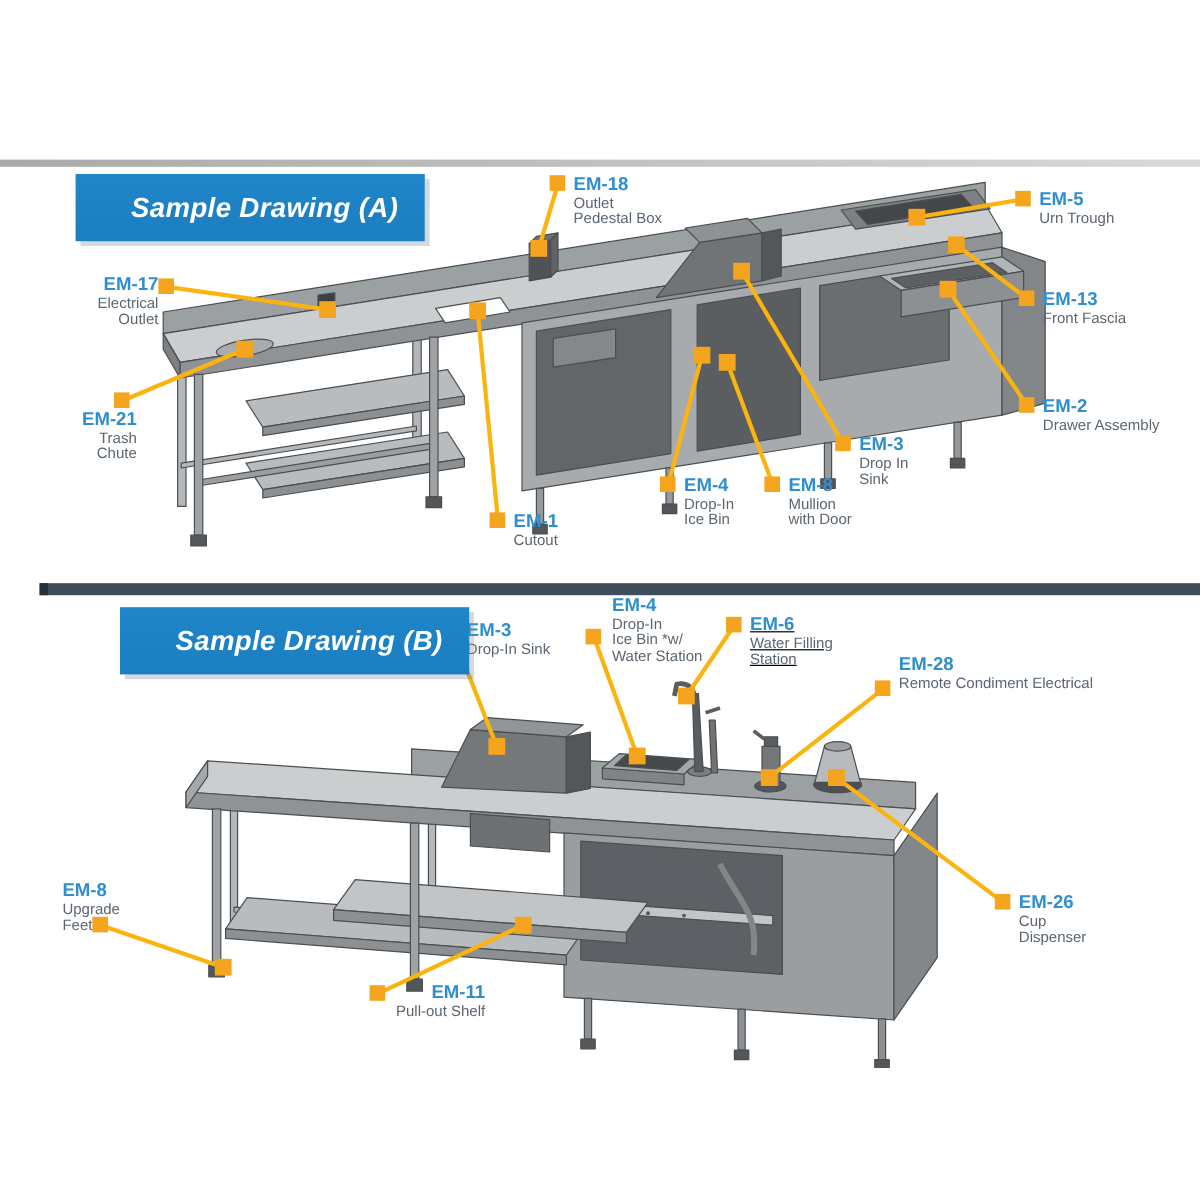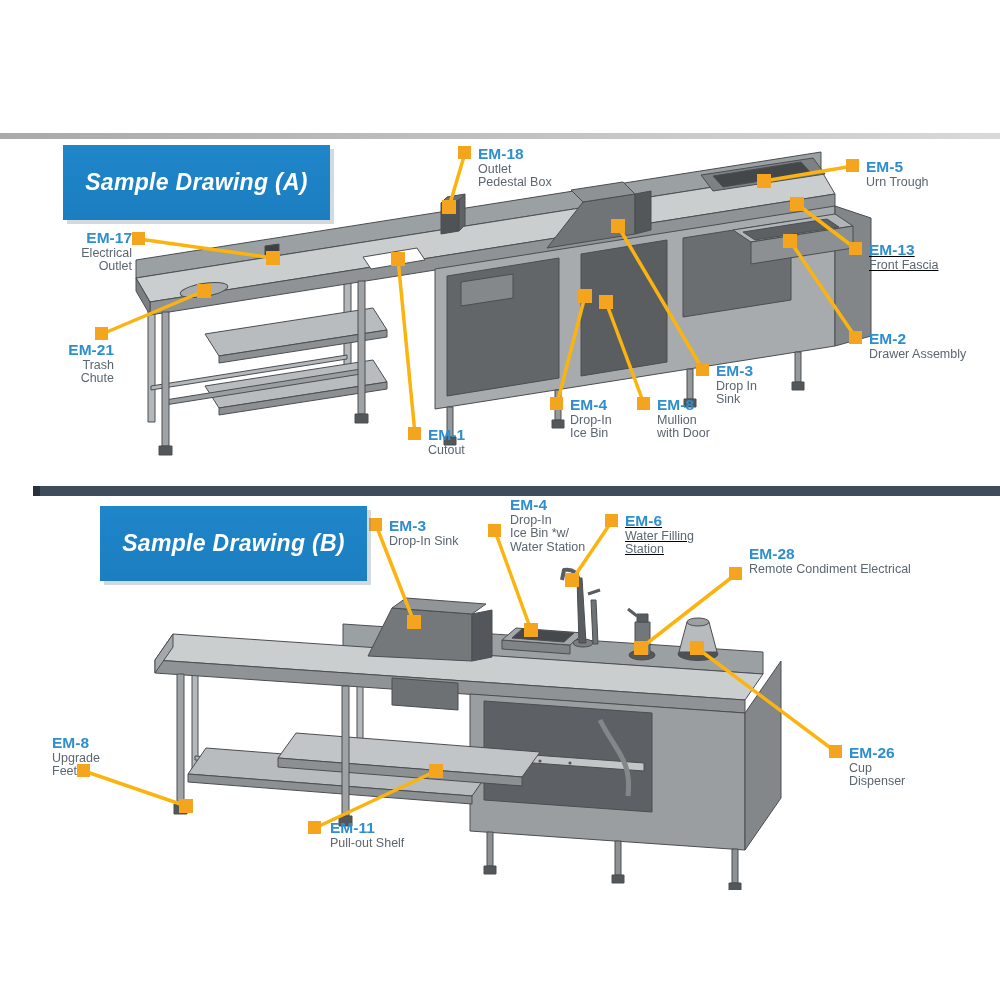--- a/index.html
+++ b/index.html
@@ -4,25 +4,25 @@
 <style>
   html,body{margin:0;padding:0;background:#fff;}
   body{width:1000px;height:1000px;position:relative;overflow:hidden;
        font-family:"Liberation Sans",sans-serif;}
   .divider-top{position:absolute;left:0;top:133px;width:1000px;height:6px;
        background:linear-gradient(to right,#a9a9a9,#d9d9d9);z-index:1;}
   .divider-mid{position:absolute;left:33px;top:486px;width:967px;height:10px;
        background:var(--divider_dark,#3E4D59);z-index:1;}
   .divider-mid::before{content:"";position:absolute;left:0;top:0;width:7px;height:10px;
        background:#27323B;}
-  .banner{position:absolute;width:267px;height:75px;z-index:5;
+  .banner{position:absolute;width:267px;height:56px;z-index:5;
        background:linear-gradient(180deg,#1F86C9,var(--banner_blue,#1B7EC0));
        box-shadow:4px 4px 0 rgba(110,128,142,0.30);
        display:flex;align-items:center;justify-content:center;
-       color:#fff;font-size:23px;font-weight:bold;font-style:italic;letter-spacing:.3px;}
+       color:#fff;font-size:23px;font-weight:bold;font-style:italic;letter-spacing:.3px;padding-left:24px;}
   .banner-a{left:63px;top:145px;}
   .banner-b{left:56px;top:506px;margin-left:44px;}
   .art{position:absolute;z-index:2;}
   .art-a{left:135px;top:150px;width:745px;height:320px;}
   .art-b{left:40px;top:560px;width:900px;height:330px;}
   .lines{position:absolute;left:0;top:0;width:1000px;height:1000px;z-index:3;pointer-events:none;}
   .lines line{stroke:var(--accent_line,#FBB40F);stroke-width:3.5;}
   .lines rect{fill:var(--accent_marker,#F5A41E);}
   .co{position:absolute;z-index:4;line-height:1.08;}
   .co .code{font-size:15.5px;font-weight:bold;color:var(--code_blue,#2F8FCE);line-height:1.0;}
@@ -279,21 +279,21 @@
 </div>
 <div class="co" style="left:478px;top:146px;">
   <div class="code">EM-18</div>
   <div class="desc">Outlet
 Pedestal Box</div>
 </div>
 <div class="co" style="left:866px;top:159px;">
   <div class="code">EM-5</div>
   <div class="desc">Urn Trough</div>
 </div>
-<div class="co" style="left:869px;top:242px;text-decoration:underline;">
+<div class="co" style="left:869px;top:242px;">
   <div class="code">EM-13</div>
   <div class="desc">Front Fascia</div>
 </div>
 <div class="co" style="left:869px;top:331px;">
   <div class="code">EM-2</div>
   <div class="desc">Drawer Assembly</div>
 </div>
 <div class="co right" style="left:34px;top:342px;width:80px;">
   <div class="code">EM-21</div>
   <div class="desc">Trash
@@ -341,16 +341,16 @@
 <div class="co" style="left:849px;top:745px;">
   <div class="code">EM-26</div>
   <div class="desc">Cup
 Dispenser</div>
 </div>
 <div class="co" style="left:52px;top:735px;">
   <div class="code">EM-8</div>
   <div class="desc">Upgrade
 Feet</div>
 </div>
-<div class="co" style="left:330px;top:820px;">
+<div class="co" style="left:330px;top:820px;text-align:right;">
   <div class="code">EM-11</div>
   <div class="desc">Pull-out Shelf</div>
 </div>
 
 </body></html>

